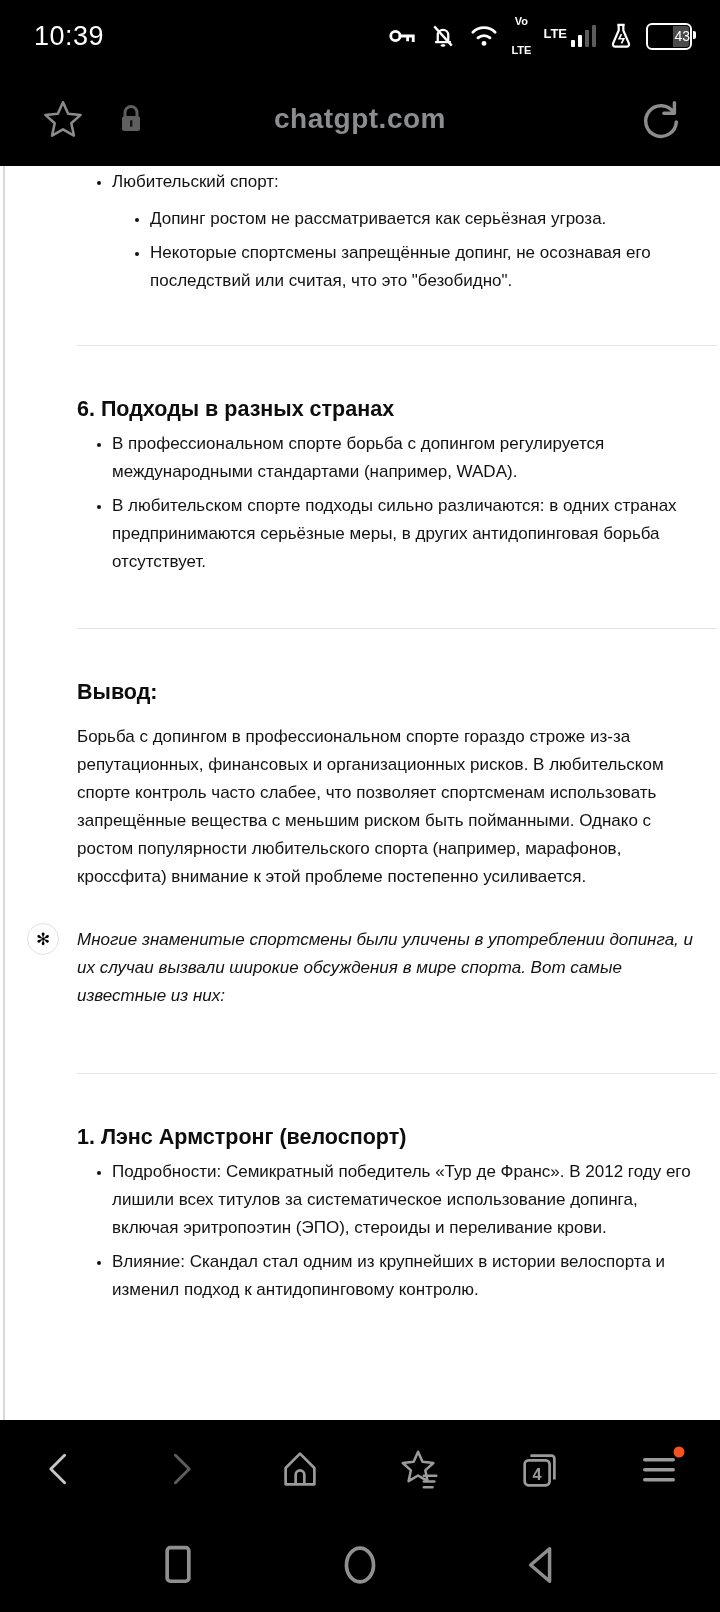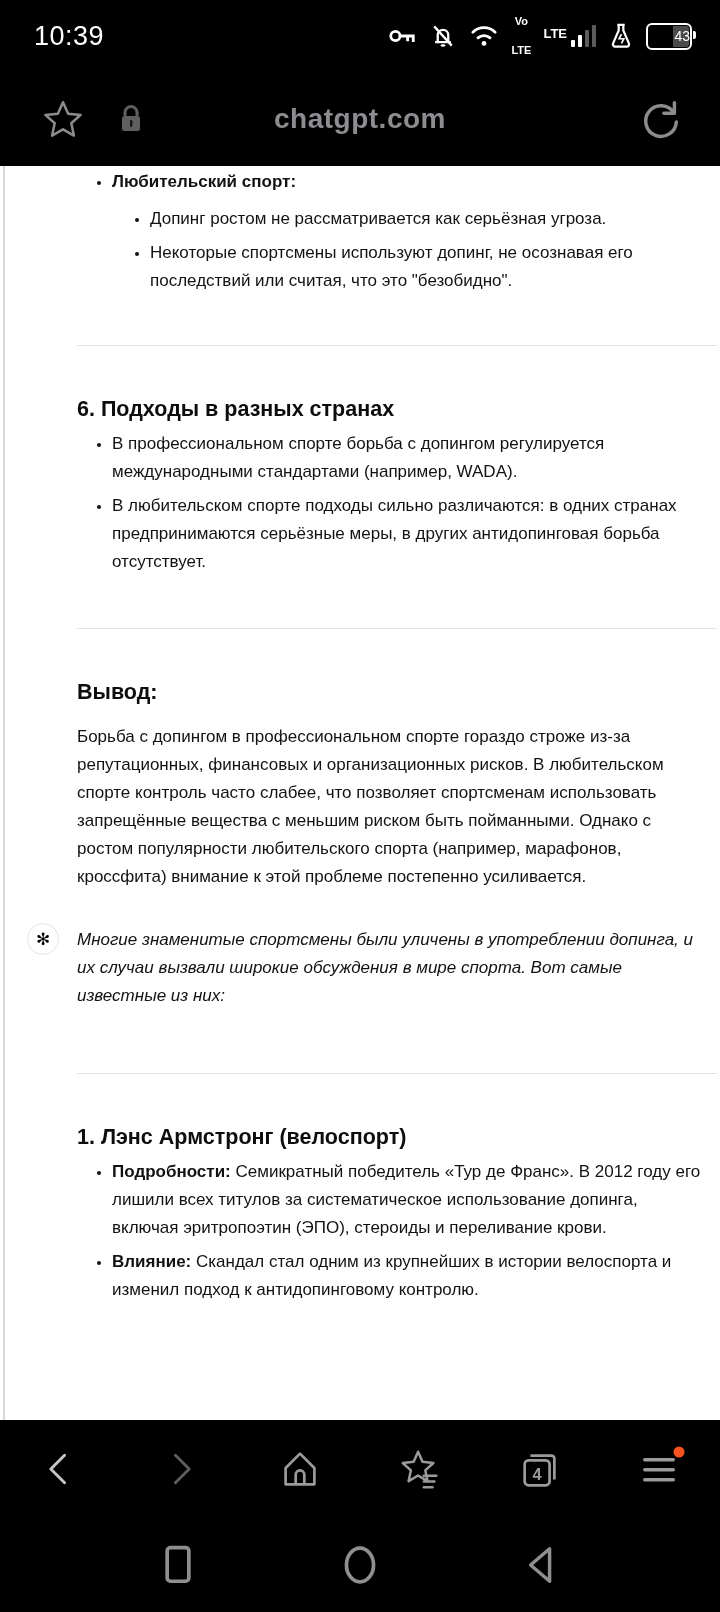--- a/index.html
+++ b/index.html
@@ -37,21 +37,21 @@
   .content ul ul{padding-left:38px;margin-top:9px;}
   .content li{margin:0 0 6px 0;}
   .content li::marker{font-size:0.8em;}
   .content hr{border:none;border-top:1px solid #e4e4e4;margin:50px -13px 0 0;}
   .content hr.after-list{margin-top:50px;}
   .content hr.mid{margin-top:52px;}
   .content hr.after-msg{margin-top:63px;}
   .content h3{font-size:21.5px;line-height:26px;margin:50px 0 0 0;font-weight:bold;color:#0d0d0d;}
   .content .ul-top{margin-top:8px;}
   .content p.body{margin:18px 0 0 0;max-width:627px;}
-  b{font-weight:bold;}
+  b{font-weight:normal;}
   
   .user-row{display:flex;justify-content:flex-end;margin:56px -9px 0 0;}
   .user-bubble{background:#f2f2f2;border-radius:23px;height:46px;line-height:46px;
     padding:0 26px;font-size:17px;color:#1c1c1c;white-space:nowrap;}
   
   .assist-row{position:relative;margin-top:35px;}
   .gpt-avatar{position:absolute;left:-50px;top:-3px;width:30px;height:30px;border:1px solid #e2e2e2;
     border-radius:50%;display:flex;align-items:center;justify-content:center;background:#fff;}
   .gpt-avatar span{font-size:17px;color:#000;line-height:1;}
   .assist-text{margin:0;max-width:614px;font-style:italic;}
@@ -146,21 +146,21 @@
   </div>
 
   <div class="content">
     <div class="edge-line"></div>
 
     <ul>
       <li>
         <b>Любительский спорт:</b>
         <ul>
           <li><span>Допинг ростом не рассматривается как серьёзная угроза.</span></li>
-          <li><span>Некоторые спортсмены используют допинг, не осознавая его последствий или считая, что это "безобидно".</span></li>
+          <li><span>Некоторые спортсмены запрещённые допинг, не осознавая его последствий или считая, что это "безобидно".</span></li>
         </ul>
       </li>
     </ul>
 
     <hr class="after-list">
 
     <h3>6. Подходы в разных странах</h3>
     <ul class="ul-top">
       <li><span>В профессиональном спорте борьба с допингом регулируется международными стандартами (например, WADA).</span></li>
       <li><span>В любительском спорте подходы сильно различаются: в одних странах предпринимаются серьёзные меры, в других антидопинговая борьба отсутствует.</span></li>

